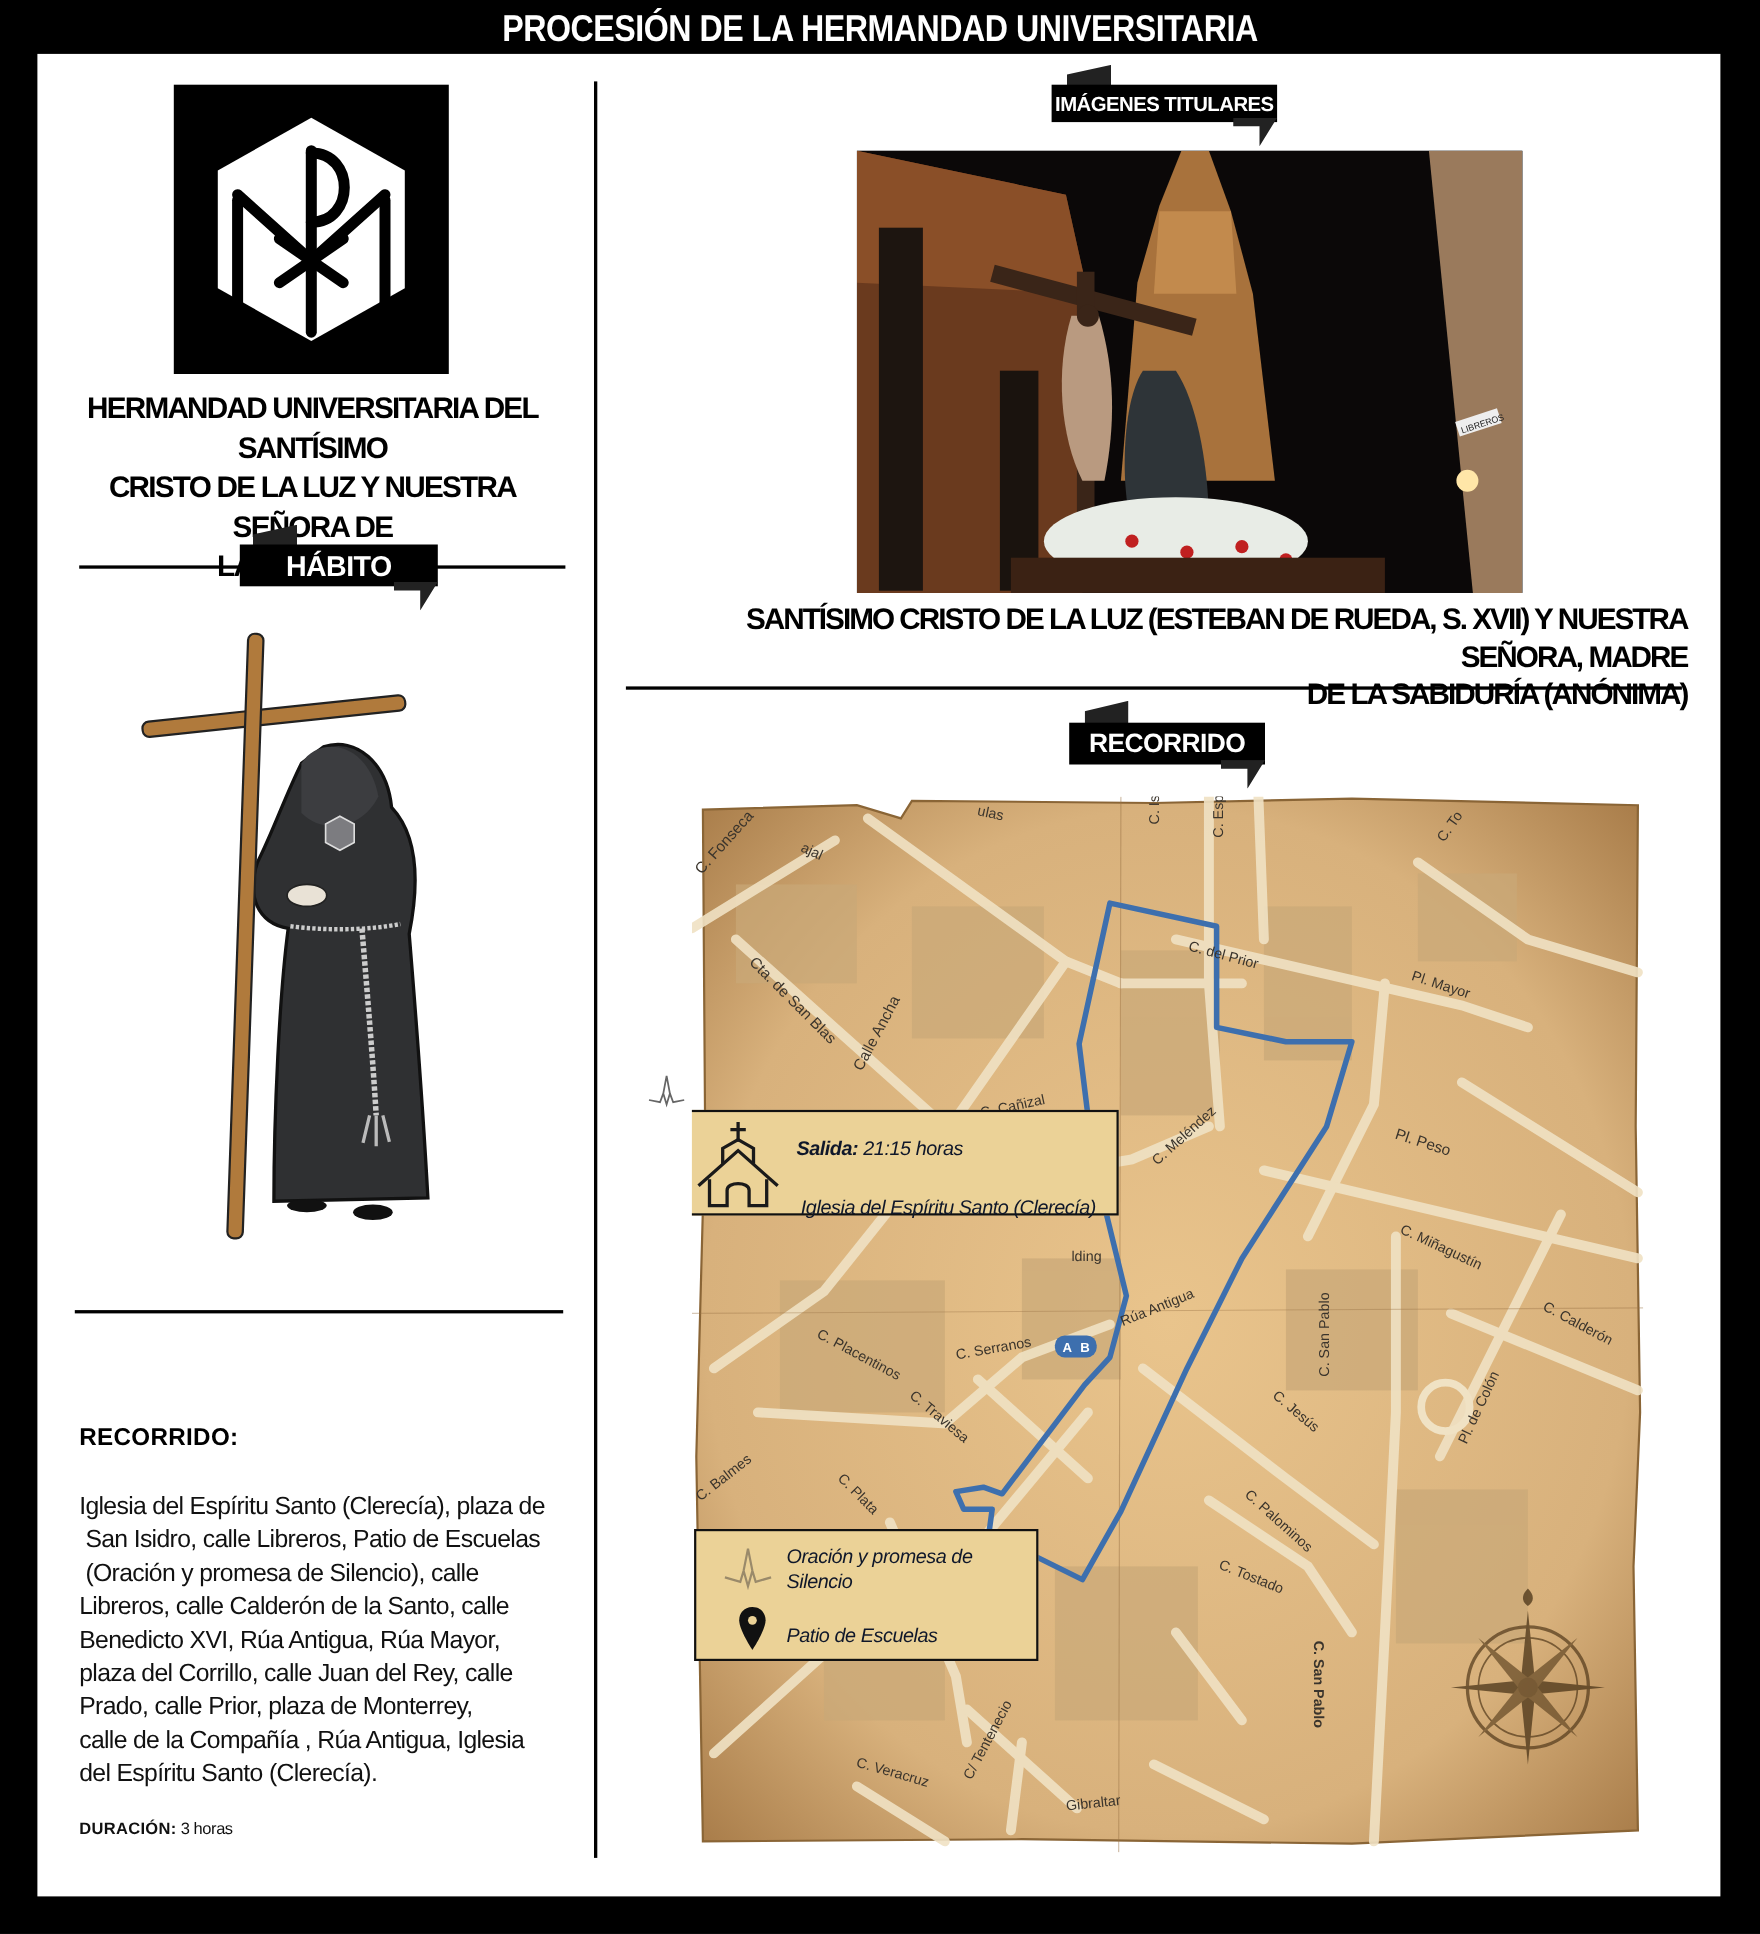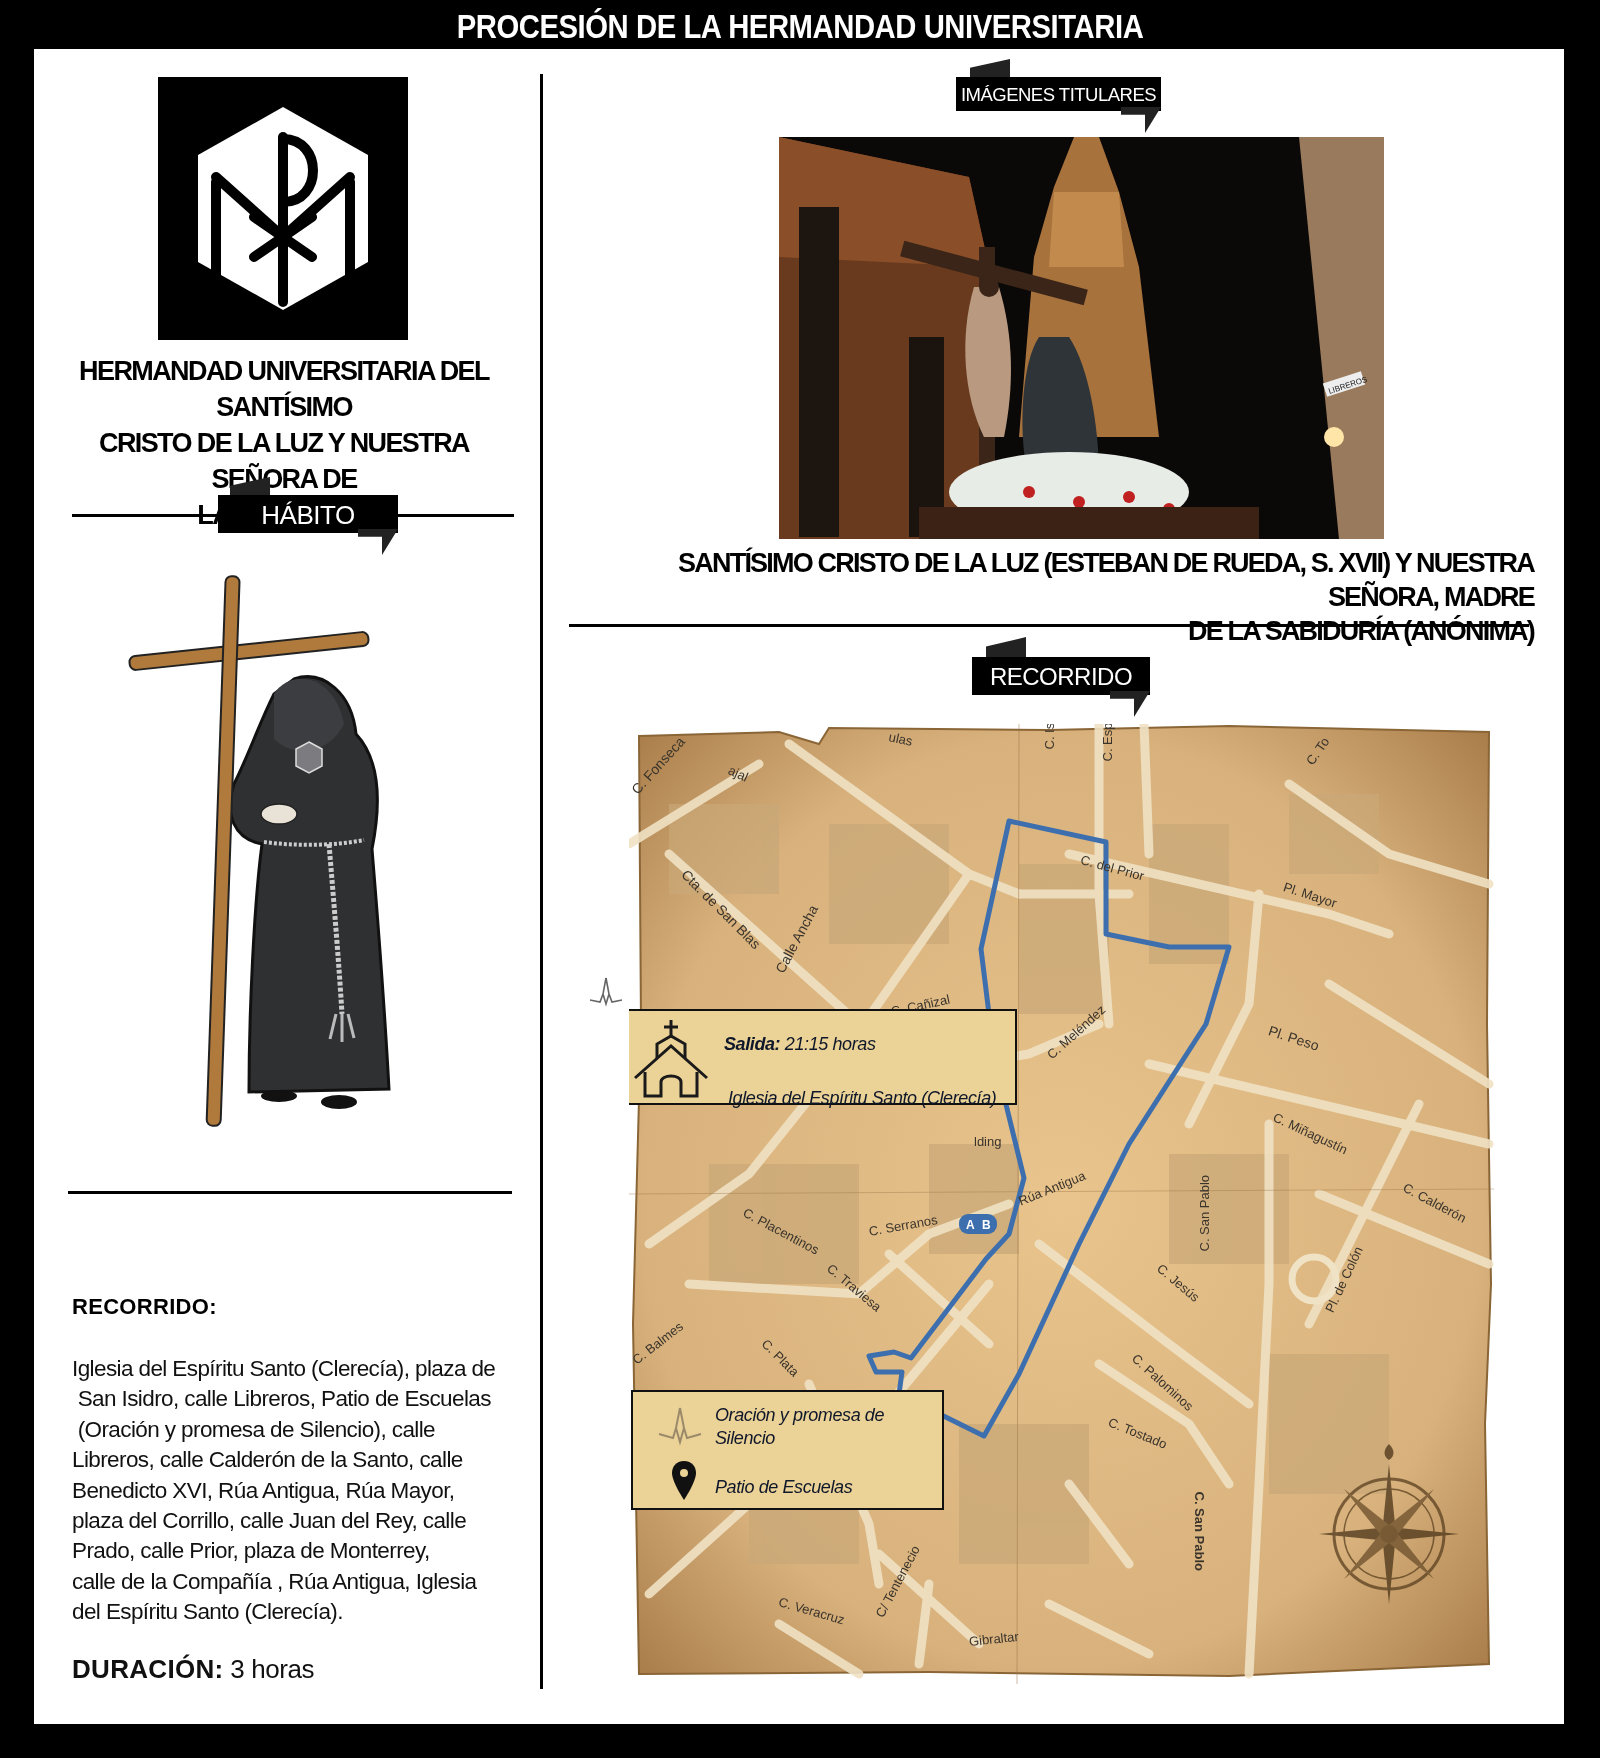--- a/index.html
+++ b/index.html
@@ -19,32 +19,32 @@
     .abs { position: absolute; }
 
     
     .logo-box { left: 124px; top: 28px; width: 250px; height: 263px; background: #000; }
     .org-name {
       left: 10px; top: 304px; width: 480px; text-align: center; font-weight: bold;
       font-size: 27px; line-height: 36px; letter-spacing: -1.6px; color: #000;
     }
     .rule { background: #000; height: 3px; }
     .ribbon {
-      background: #000; color: #fff; font-weight: normal; text-align: center;
+      background: #000; color: #fff; font-weight: bold; text-align: center;
       letter-spacing: -0.5px;
     }
     .ribbon-flap-top { background: #222; }
     .ribbon-flap-bottom { background: #222; }
 
     .route-heading { left: 38px; top: 1245px; font-size: 22px; font-weight: 900; letter-spacing: 0.3px; }
     .route-text {
       left: 38px; top: 1305px; width: 510px; font-size: 22.5px; line-height: 30.4px;
       color: #111; letter-spacing: -0.6px;
     }
-    .duration { left: 38px; top: 1605px; font-size: 26px; color: #111; letter-spacing: -0.4px; }
+    .duration { left: 38px; top: 1605px; font-size: 15px; color: #111; letter-spacing: -0.4px; }
     .duration b { font-weight: 900; letter-spacing: 0.3px; }
 
     .v-divider { left: 506px; top: 25px; width: 3px; height: 1615px; background: #000; }
 
     
     .photo { left: 745px; top: 88px; width: 605px; height: 402px; background: #0c0a0a; overflow: hidden; }
     .photo-caption {
       left: 560px; top: 497px; width: 940px; text-align: right; font-weight: bold;
       font-size: 27px; line-height: 34px; letter-spacing: -1.8px; color: #000;
     }

